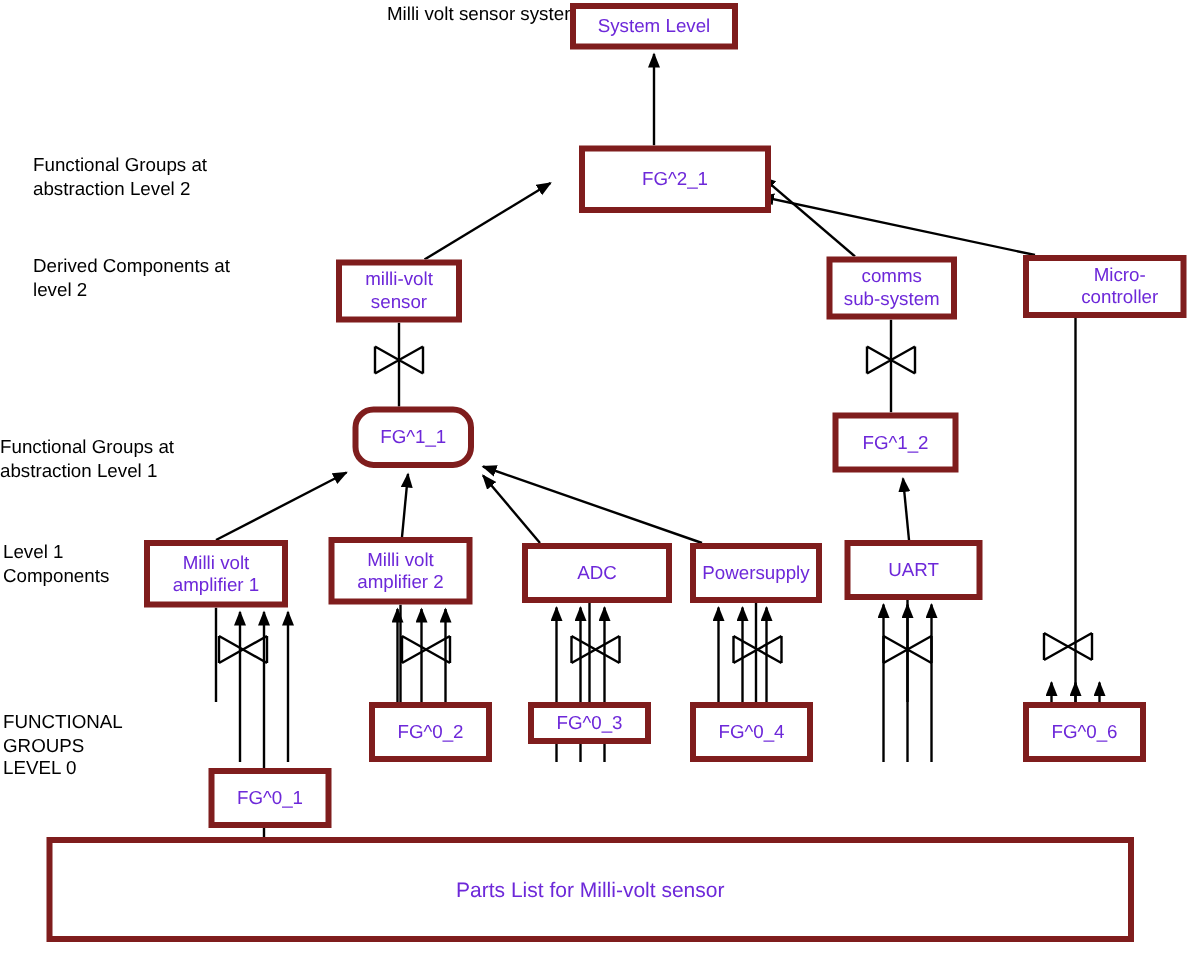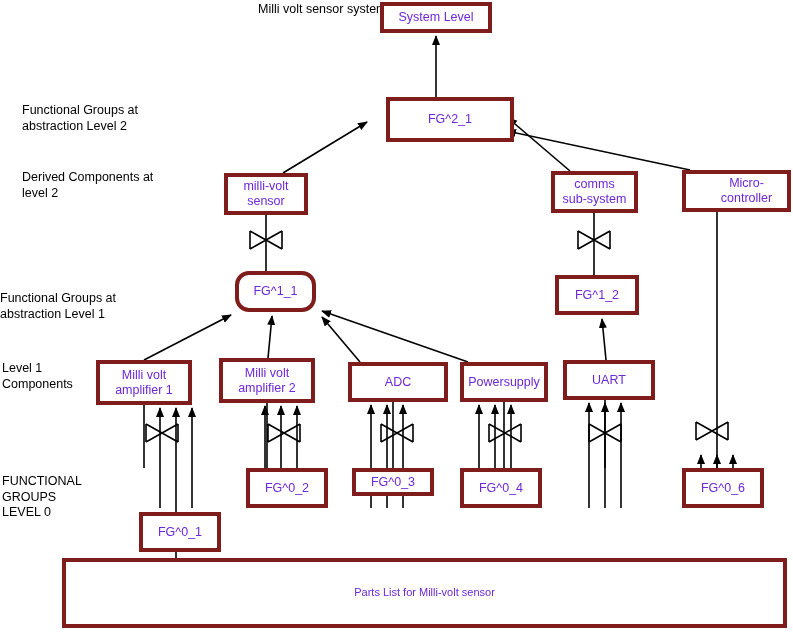--- a/index.html
+++ b/index.html
@@ -38,22 +38,21 @@
     white-space: pre-line;
   }
   .label {
     position: absolute;
     font-size: 12.5px;
     color: #000000;
     line-height: 1.25;
     white-space: pre-line;
   }
   .partslist {
-    font-size: 11px;
-    margin-left: 31px;
+    font-size: 14px;
   }
 </style>
 </head>
 <body>
 
 <div id="canvas">
 
   <svg class="edges" viewBox="0 0 793 638">
     <defs>
       <marker id="arrow" markerWidth="11" markerHeight="11" refX="9" refY="4" orient="auto" markerUnits="userSpaceOnUse">

